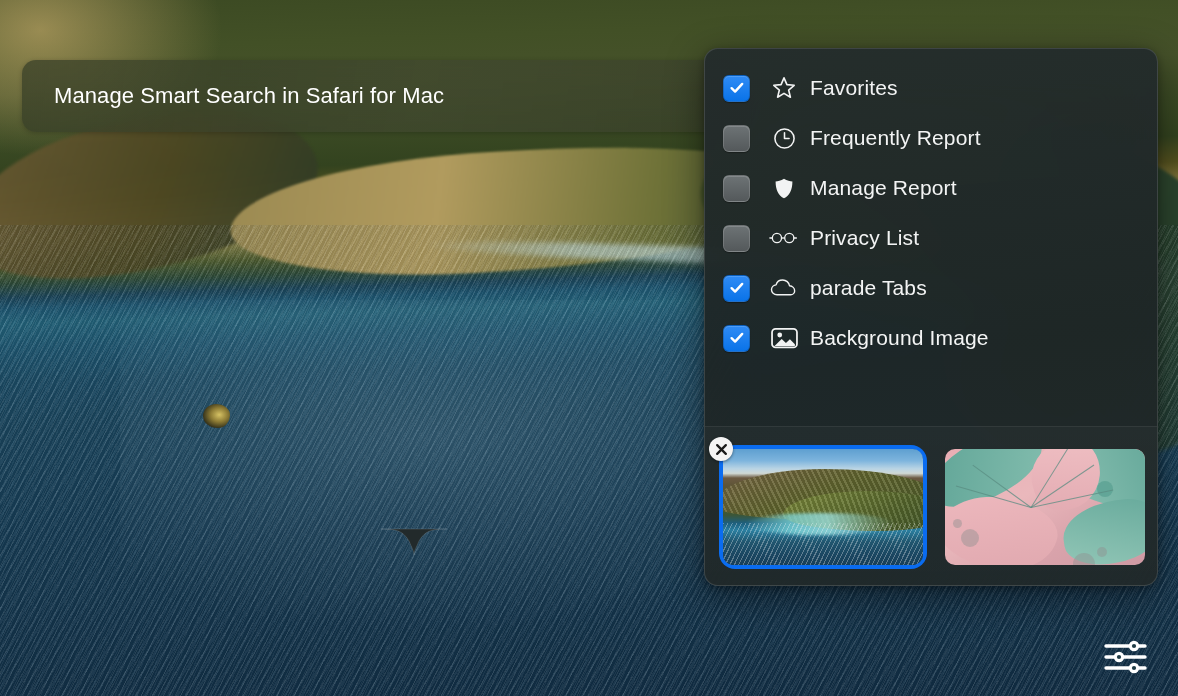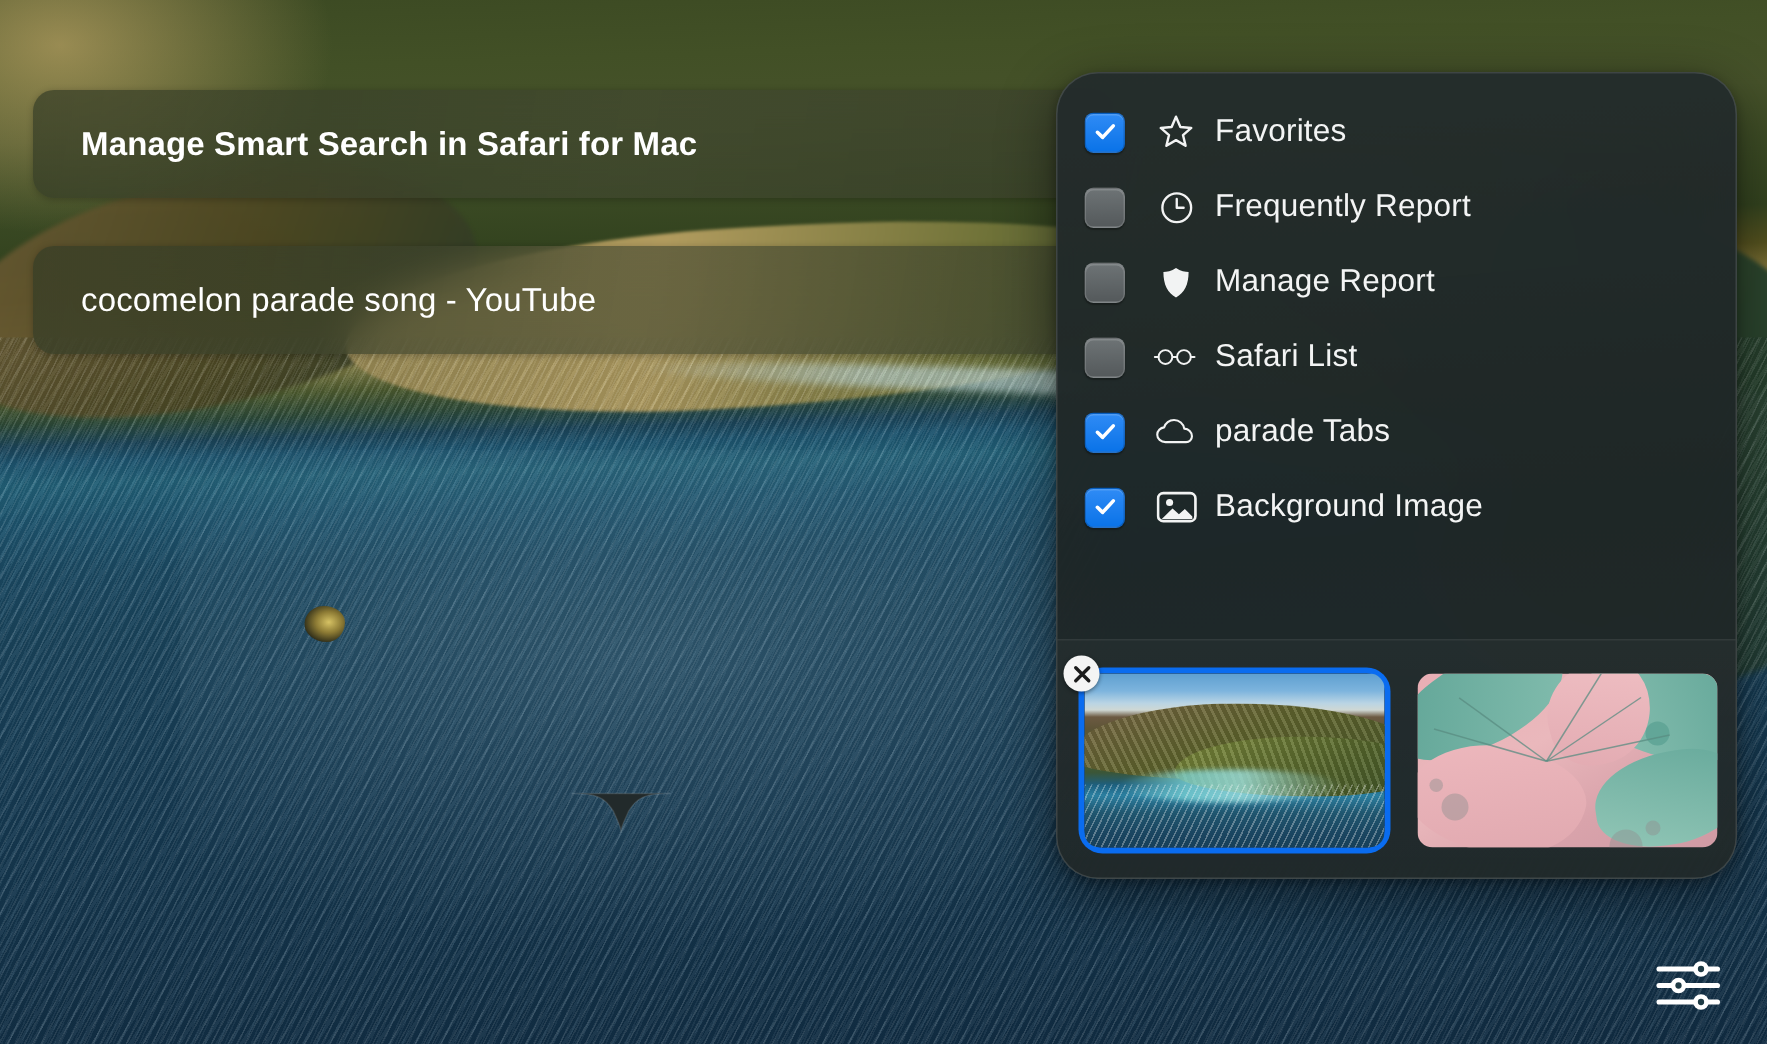--- a/index.html
+++ b/index.html
@@ -158,29 +158,29 @@
     color: #ffffff;
     font-size: 22px;
     letter-spacing: 0.1px;
     backdrop-filter: blur(14px);
     -webkit-backdrop-filter: blur(14px);
     background: linear-gradient(100deg, rgba(52,60,38,0.70), rgba(64,70,48,0.62) 55%, rgba(58,64,44,0.66));
     box-shadow: 0 1px 5px rgba(0,0,0,0.22);
     overflow: hidden;
     white-space: nowrap;
   }
-  #tab-card-0 { left: 22px; top: 60px;  width: 720px; height: 72px; font-weight: bold; }
+  #tab-card-0 { left: 22px; top: 60px;  width: 720px; height: 72px; }
   #tab-card-1 { left: 22px; top: 164px; width: 720px; height: 72px; }
 
   
   .popover {
     position: absolute;
     left: 704px; top: 48px;
     width: 454px; height: 538px;
-    border-radius: 28px;
+    border-radius: 14px;
     background: linear-gradient(175deg, rgba(36,44,44,0.965) 0%, rgba(30,38,38,0.97) 55%, rgba(33,41,42,0.97) 100%);
     border: 1px solid rgba(255,255,255,0.13);
     box-shadow: 0 10px 38px rgba(0,0,0,0.45), 0 2px 8px rgba(0,0,0,0.3);
     backdrop-filter: blur(26px) saturate(140%);
     -webkit-backdrop-filter: blur(26px) saturate(140%);
     z-index: 10;
     overflow: visible;
   }
   
   .popover-tail {
@@ -410,23 +410,20 @@
   <div class="coast-rock-c"></div>
   <div class="coast-rock-d"></div>
   <div class="surf-line"></div>
   <div class="ocean-texture"></div>
   <div class="ocean-sheen"></div>
   <div class="boat"></div>
 
   <div class="tab-card" id="tab-card-0">
     <span>Manage Smart Search in Safari for Mac</span>
   </div>
-  <div class="tab-card" id="tab-card-1">
-    <span>cocomelon parade song - YouTube</span>
-  </div>
 
   <svg class="popover-tail" viewBox="0 0 66 28">
     <path d="M0,0 C16,0 22,2 28,12 C30,17 33,22 33,26 C33,22 36,17 38,12 C44,2 50,0 66,0 Z" fill="#222a2b" stroke="rgba(255,255,255,0.13)" stroke-width="1"></path>
   </svg>
 
   <div class="popover">
 
     <div class="options-list">
 
       <div class="option-row">
@@ -475,21 +472,21 @@
         </div>
         <div class="option-icon">
           <svg width="30" height="16" viewBox="0 0 34 16">
             <circle cx="9" cy="8" r="5.2" fill="none" stroke="currentColor" stroke-width="1.5"></circle>
             <circle cx="23" cy="8" r="5.2" fill="none" stroke="currentColor" stroke-width="1.5"></circle>
             <path d="M14.2,8 L17.8,8" fill="none" stroke="currentColor" stroke-width="1.5"></path>
             <path d="M3.8,8 L1,8" fill="none" stroke="currentColor" stroke-width="1.5" stroke-linecap="round"></path>
             <path d="M28.2,8 L31,8" fill="none" stroke="currentColor" stroke-width="1.5" stroke-linecap="round"></path>
           </svg>
         </div>
-        <div class="option-label">Safari List</div>
+        <div class="option-label">Privacy List</div>
       </div>
 
       <div class="option-row">
         <div class="checkbox checked">
           <svg class="tick" viewBox="0 0 16 16">
             <path d="M2.6,8.2 L6.1,11.6 L13.2,3.9" fill="none" stroke="#fff" stroke-width="2.4" stroke-linecap="round" stroke-linejoin="round"></path>
           </svg>
         </div>
         <div class="option-icon">
           <svg width="28" height="20" viewBox="0 0 30 20">

